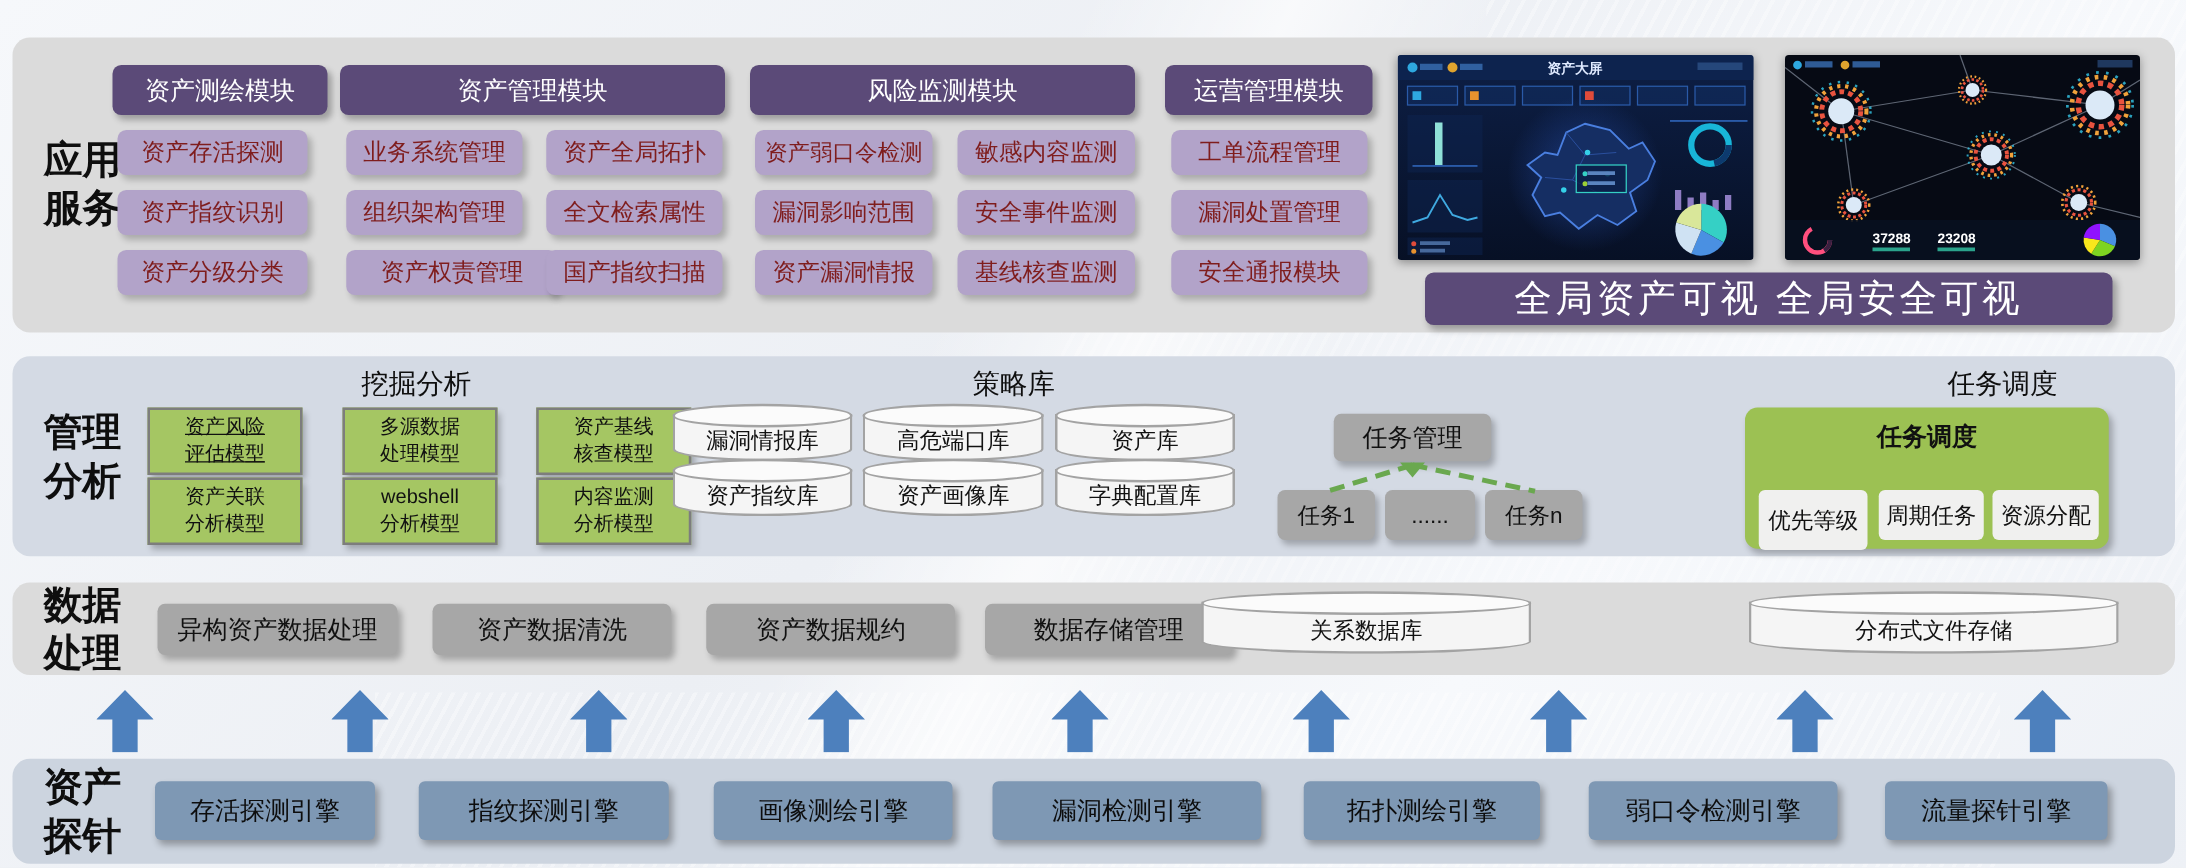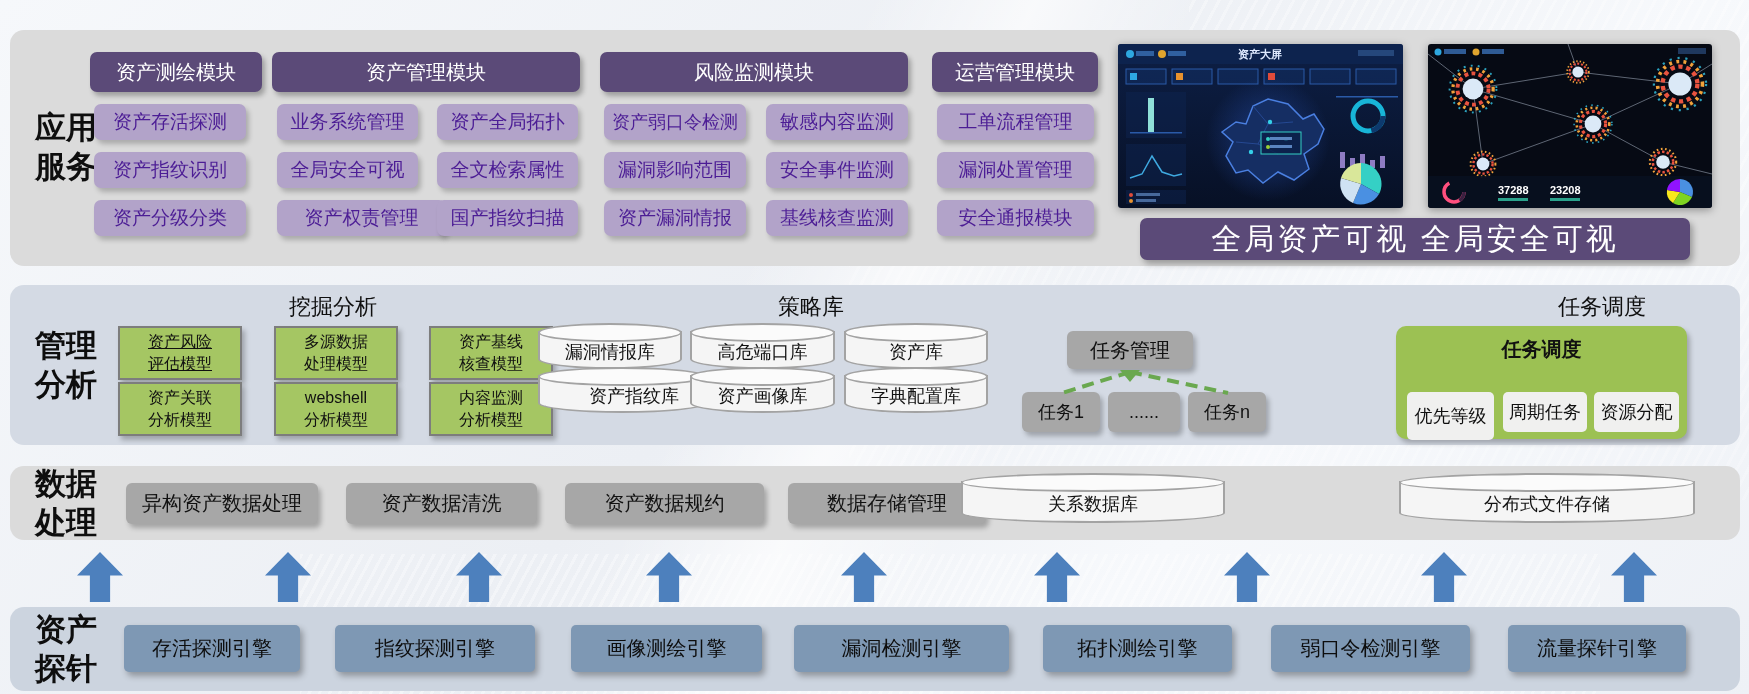--- a/index.html
+++ b/index.html
@@ -16,21 +16,21 @@
     background:linear-gradient(115deg,transparent 42%,rgba(255,255,255,.65) 50%,transparent 58%);}
   .band{position:absolute;left:10px;width:1730px;border-radius:14px;z-index:1;}
   .band-app{top:30px;height:236px;background:#dbdbdb;}
   .band-mgmt{top:285px;height:160px;background:#d4dae4;}
   .band-data{top:466px;height:74px;background:#dbdbdb;}
   .band-probe{top:607px;height:84px;background:#ccd4df;}
   .sidelabel{position:absolute;z-index:2;width:76px;text-align:center;font-size:31px;font-weight:700;
     color:#0e0e0e;line-height:1.27;}
   .hdr{position:absolute;z-index:2;background:#5b4a78;color:#fff;font-size:20px;border-radius:7px;
     display:flex;align-items:center;justify-content:center;box-shadow:3px 4px 5px rgba(0,0,0,.28);}
-  .pit{position:absolute;z-index:2;background:#b2a3c9;color:#4c1d95;font-size:19px;border-radius:7px;
+  .pit{position:absolute;z-index:2;background:#b2a3c9;color:#7f1d1d;font-size:19px;border-radius:7px;
     display:flex;align-items:center;justify-content:center;box-shadow:3px 4px 5px rgba(0,0,0,.22);white-space:nowrap;}
   .gtitle{position:absolute;z-index:2;transform:translateX(-50%);font-size:22px;color:#0f0f0f;white-space:nowrap;}
   .gbox{position:absolute;z-index:2;background:#a5c663;border:2px solid #7d7d7d;color:#111;font-size:16px;
     text-align:center;display:flex;flex-direction:column;justify-content:center;line-height:1.4;
     box-shadow:3px 4px 5px rgba(0,0,0,.25);}
   .graybox{position:absolute;z-index:2;background:#a7a7a7;color:#111;border-radius:6px;
     display:flex;align-items:center;justify-content:center;box-shadow:3px 4px 5px rgba(0,0,0,.25);white-space:nowrap;}
   .cyl{position:absolute;z-index:2;background:#f5f5f5;border:2px solid #a3a3a3;border-top:none;
     border-radius:0 0 50% 50% / 0 0 10px 10px;display:flex;align-items:center;justify-content:center;
     font-size:18px;color:#111;}
@@ -82,21 +82,21 @@
   </div>
 
   <div class="hdr" style="left:90px;top:52px;width:172px;height:40px;">资产测绘模块</div>
   <div class="pit" style="left:94px;top:104px;width:152px;height:36px;">资产存活探测</div>
   <div class="pit" style="left:94px;top:152px;width:152px;height:36px;">资产指纹识别</div>
   <div class="pit" style="left:94px;top:200px;width:152px;height:36px;">资产分级分类</div>
 
   <div class="hdr" style="left:272px;top:52px;width:308px;height:40px;">资产管理模块</div>
   <div class="pit" style="left:277px;top:104px;width:141px;height:36px;">业务系统管理</div>
   <div class="pit" style="left:437px;top:104px;width:141px;height:36px;">资产全局拓扑</div>
-  <div class="pit" style="left:277px;top:152px;width:141px;height:36px;">全局安全可视</div>
+  <div class="pit" style="left:277px;top:152px;width:141px;height:36px;">组织架构管理</div>
   <div class="pit" style="left:437px;top:152px;width:141px;height:36px;">全文检索属性</div>
   <div class="pit" style="left:277px;top:200px;width:169px;height:36px;">资产权责管理</div>
   <div class="pit" style="left:437px;top:200px;width:141px;height:36px;">国产指纹扫描</div>
 
   <div class="hdr" style="left:600px;top:52px;width:308px;height:40px;">风险监测模块</div>
   <div class="pit" style="left:604px;top:104px;width:142px;height:36px;font-size:18px;">资产弱口令检测</div>
   <div class="pit" style="left:766px;top:104px;width:142px;height:36px;">敏感内容监测</div>
   <div class="pit" style="left:604px;top:152px;width:142px;height:36px;">漏洞影响范围</div>
   <div class="pit" style="left:766px;top:152px;width:142px;height:36px;">安全事件监测</div>
   <div class="pit" style="left:604px;top:200px;width:142px;height:36px;">资产漏洞情报</div>
@@ -286,21 +286,21 @@
 
   <div class="cyl" style="left:538px;top:331px;width:140px;height:36px;">
       <span>漏洞情报库</span>
     </div>
   <div class="cyl" style="left:690px;top:331px;width:141px;height:36px;">
       <span>高危端口库</span>
     </div>
   <div class="cyl" style="left:844px;top:331px;width:140px;height:36px;">
       <span>资产库</span>
     </div>
-  <div class="cyl" style="left:538px;top:375px;width:140px;height:36px;padding-left:24px;">
+  <div class="cyl" style="left:538px;top:375px;width:140px;height:36px;">
       <span>资产指纹库</span>
     </div>
   <div class="cyl" style="left:690px;top:375px;width:141px;height:36px;">
       <span>资产画像库</span>
     </div>
   <div class="cyl" style="left:844px;top:375px;width:140px;height:36px;">
       <span>字典配置库</span>
     </div>
 
   <div class="graybox" style="left:1067px;top:331px;width:126px;height:38px;font-size:20px;">任务管理</div>

